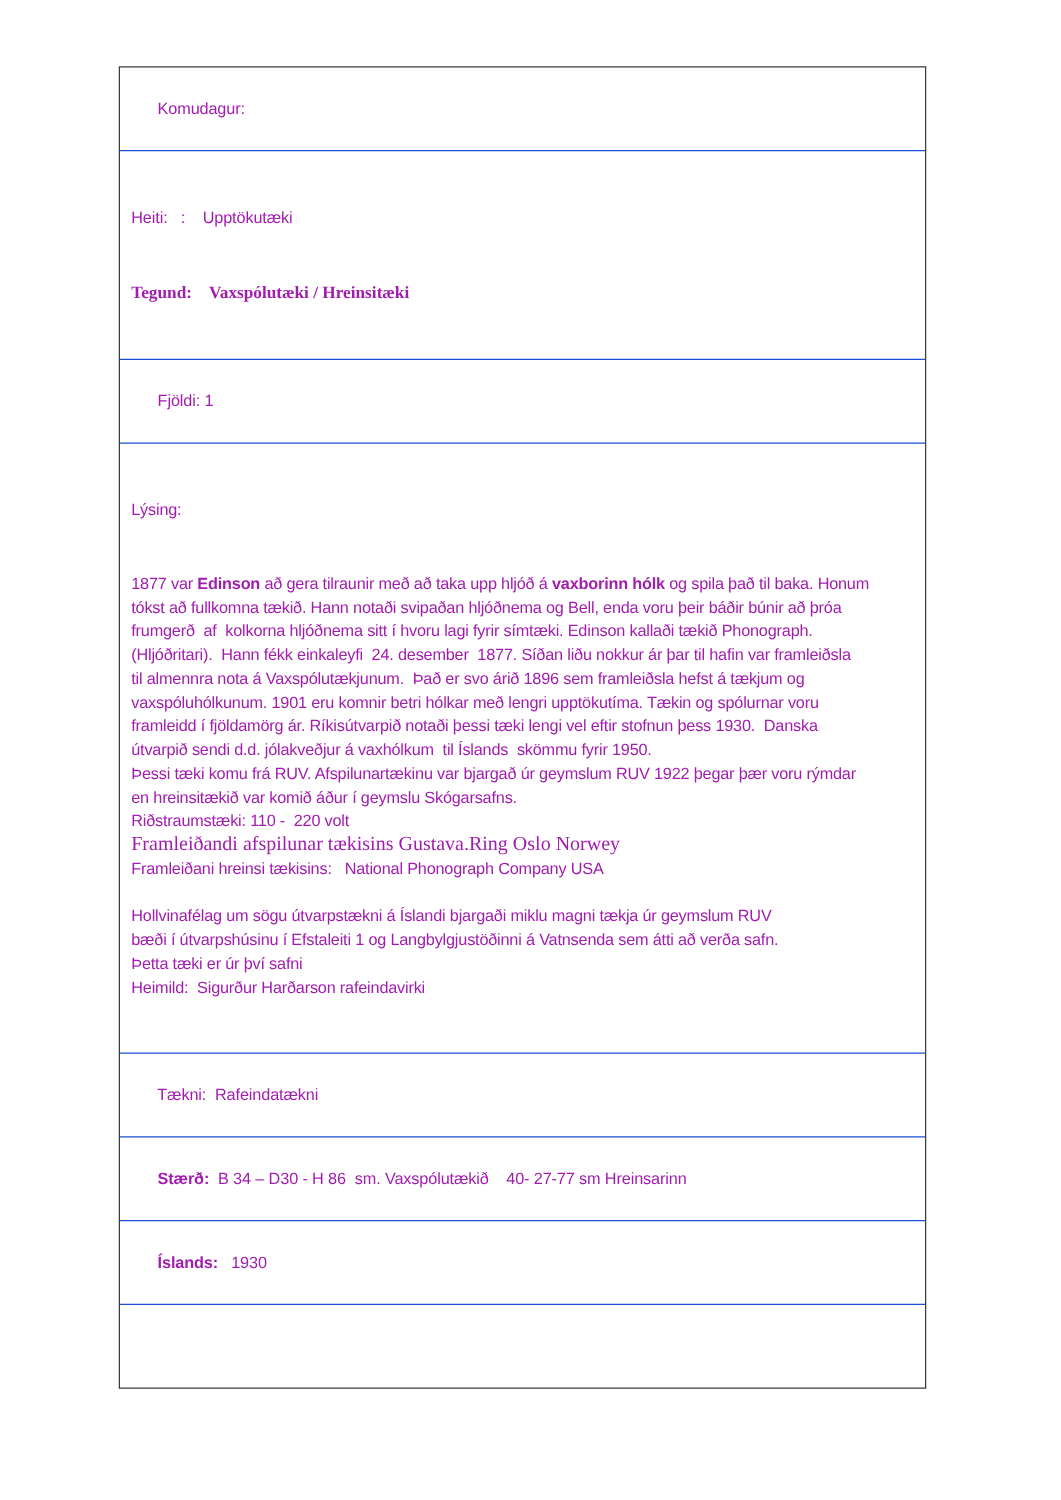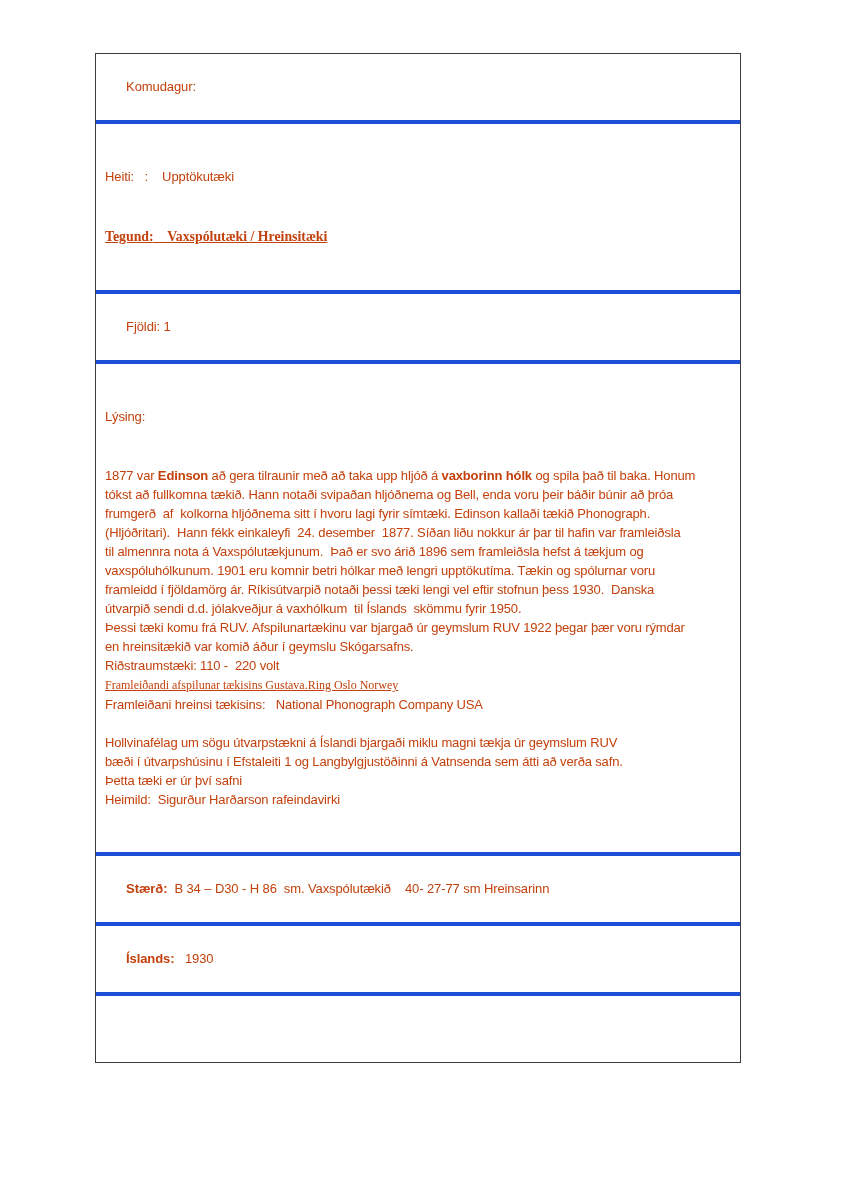--- a/index.html
+++ b/index.html
@@ -2,48 +2,48 @@
 <html><head>
 <meta charset="utf-8">
 <style>
   * { margin:0; padding:0; box-sizing:border-box; }
   html,body { background:#ffffff; }
   .page {
     position:relative;
     width:849px; height:1200px;
     background:#ffffff;
     font-family:"Liberation Sans", sans-serif;
-    color:#c2410c;
+    color:#a21caf;
     overflow:hidden;
   }
   .doc-table {
     position:absolute;
     left:95px; top:53px;
     width:646px;
     border:1px solid #3c3c3c;
     background:#ffffff;
   }
   .row {
     padding:3px 8px 3px 9px;
     font-size:13px;
     letter-spacing:-0.1px;
     line-height:20px;
     white-space:pre;
   }
-  .row + .row { border-top:4px solid #1d4ed8; }
+  .row + .row { border-top:1px solid #1d4ed8; }
   .b { font-weight:bold; }
-  .serif { font-family:"Liberation Serif", serif; font-size:13.8px; letter-spacing:0;text-decoration:underline; }
+  .serif { font-family:"Liberation Serif", serif; font-size:13.8px; letter-spacing:0; }
   .line { white-space:pre; }
   .desc-line {
     white-space:pre;
     line-height:19px;
     min-height:19px;
     letter-spacing:-0.15px;
   }
-  .desc-line .serif { font-size:12px; }
+  .desc-line .serif { font-size:16px; }
   
   .h-komudagur      { min-height:27px; }
   .h-heiti          { min-height:45px; }
   .h-fjoldi         { min-height:27px; }
   .h-lysing         { min-height:364px; }
   .h-efni           { min-height:31px; }
   .h-taekni         { min-height:28px; }
   .h-staerd         { min-height:33px; }
   .h-vigt           { min-height:35px; }
   .h-argerd         { min-height:30px; }
@@ -67,20 +67,23 @@
     <div class="row h-fjoldi">
       <span>Fjöldi:</span><span> 1</span>
     </div>
 
     <div class="row h-lysing">
       <div class="desc-line">Lýsing:</div>
       <div><div class="desc-line"><span>1877 var </span><span class="b">Edinson</span><span> að gera tilraunir með að taka upp hljóð á </span><span class="b">vaxborinn hólk</span><span> og spila það til baka. Honum</span></div><div class="desc-line"><span>tókst að fullkomna tækið. Hann notaði svipaðan hljóðnema og Bell, enda voru þeir báðir búnir að þróa</span></div><div class="desc-line"><span>frumgerð  af  kolkorna hljóðnema sitt í hvoru lagi fyrir símtæki. Edinson kallaði tækið Phonograph.</span></div><div class="desc-line"><span>(Hljóðritari).  Hann fékk einkaleyfi  24. desember  1877. Síðan liðu nokkur ár þar til hafin var framleiðsla</span></div><div class="desc-line"><span>til almennra nota á Vaxspólutækjunum.  Það er svo árið 1896 sem framleiðsla hefst á tækjum og</span></div><div class="desc-line"><span>vaxspóluhólkunum. 1901 eru komnir betri hólkar með lengri upptökutíma. Tækin og spólurnar voru</span></div><div class="desc-line"><span>framleidd í fjöldamörg ár. Ríkisútvarpið notaði þessi tæki lengi vel eftir stofnun þess 1930.  Danska</span></div><div class="desc-line"><span>útvarpið sendi d.d. jólakveðjur á vaxhólkum  til Íslands  skömmu fyrir 1950.</span></div><div class="desc-line"><span>Þessi tæki komu frá RUV. Afspilunartækinu var bjargað úr geymslum RUV 1922 þegar þær voru rýmdar</span></div><div class="desc-line"><span>en hreinsitækið var komið áður í geymslu Skógarsafns.</span></div><div class="desc-line"><span>Riðstraumstæki: 110 -  220 volt</span></div><div class="desc-line"><span class="serif">Framleiðandi afspilunar tækisins Gustava.Ring Oslo Norwey</span></div><div class="desc-line"><span>Framleiðani hreinsi tækisins:   National Phonograph Company USA</span></div><div class="desc-line"></div><div class="desc-line"><span>Hollvinafélag um sögu útvarpstækni á Íslandi bjargaði miklu magni tækja úr geymslum RUV</span></div><div class="desc-line"><span>bæði í útvarpshúsinu í Efstaleiti 1 og Langbylgjustöðinni á Vatnsenda sem átti að verða safn.</span></div><div class="desc-line"><span>Þetta tæki er úr því safni</span></div><div class="desc-line"><span>Heimild:  Sigurður Harðarson rafeindavirki</span></div></div>
     </div>
 
 
+    <div class="row h-taekni">
+      <span>Tækni:</span><span>  Rafeindatækni</span>
+    </div>
 
     <div class="row h-staerd">
       <span class="b">Stærð:</span><span>  B 34 – D30 - H 86  sm. Vaxspólutækið    40- 27-77 sm Hreinsarinn</span>
     </div>
 
 
     <div class="row h-argerd">
       <span class="b">Íslands:</span><span>   1930</span>
     </div>
 

